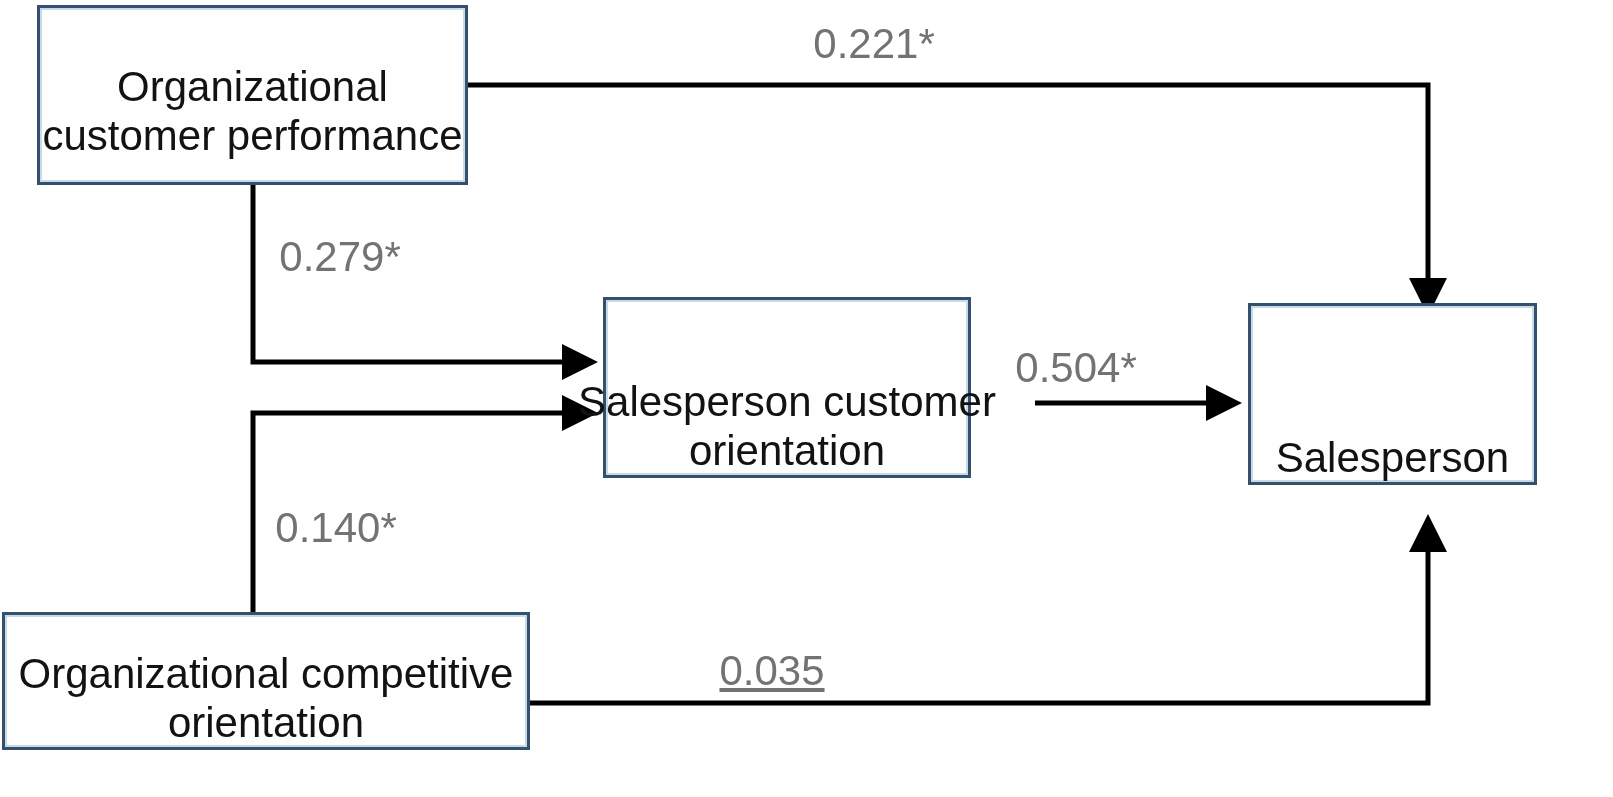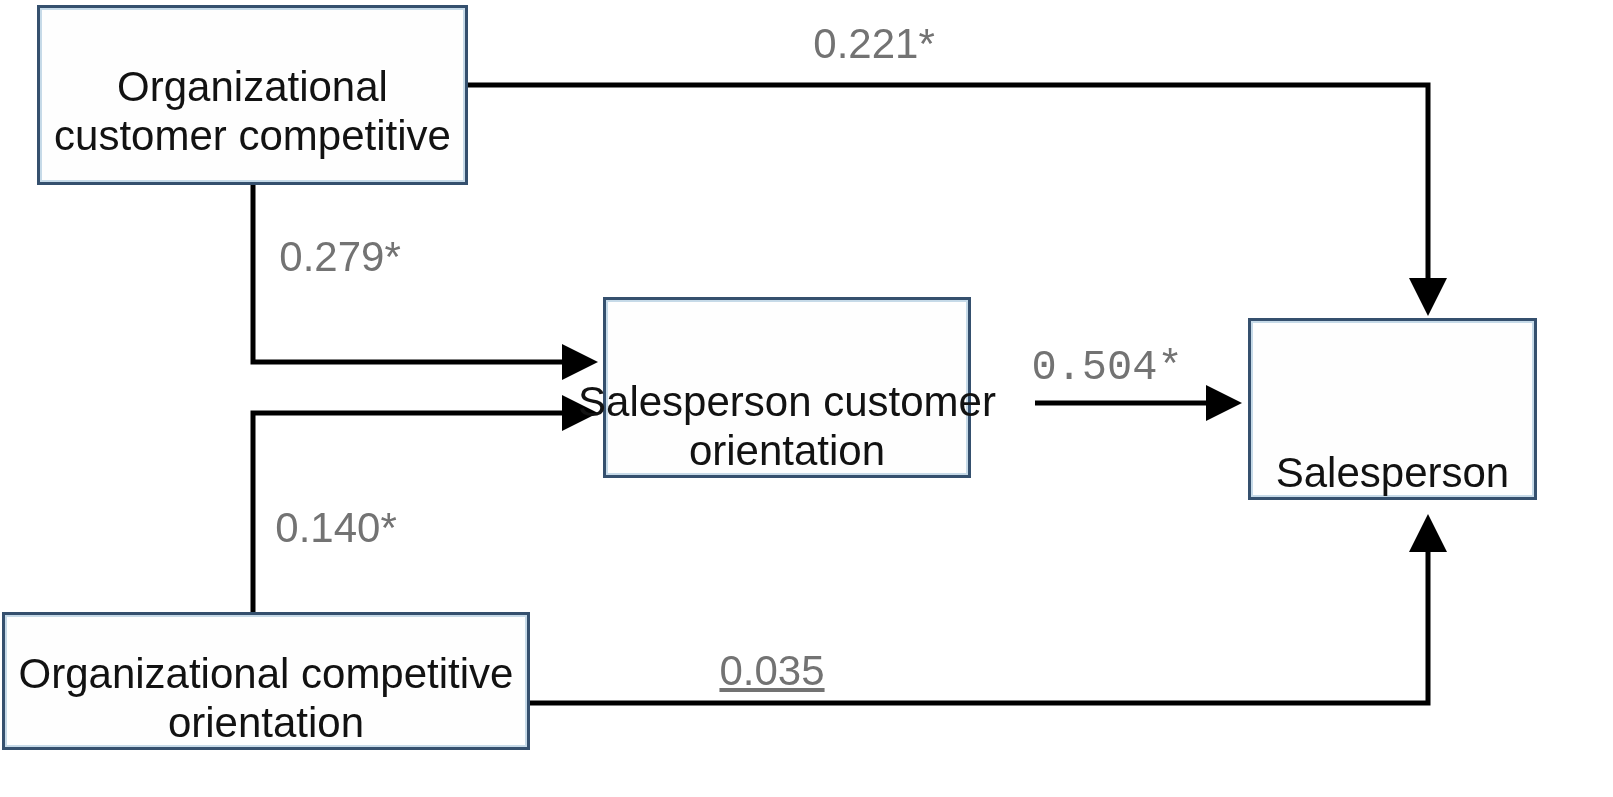--- a/index.html
+++ b/index.html
@@ -29,21 +29,21 @@
     text-align: center;
     font-size: 42px;
     line-height: 1.17;
     color: #121212;
   }
   .node .line { display: block; white-space: nowrap; }
 
   #node-org-customer      { left: 37px;   top: 5px;   width: 431px; height: 180px; padding-bottom: 22px; }
   #node-org-competitive   { left: 2px;    top: 612px; width: 528px; height: 138px; }
   #node-sp-customer       { left: 603px;  top: 297px; width: 368px; height: 181px; }
-  #node-sp-performance    { left: 1248px; top: 318px; width: 289px; height: 182px; }
+  #node-sp-performance    { left: 1248px; top: 303px; width: 289px; height: 182px; }
 
   .arrow-layer {
     position: absolute;
     left: 0; top: 0;
     width: 1613px;
     height: 797px;
     pointer-events: none;
   }
   .arrow-layer path {
     fill: none;
@@ -55,21 +55,21 @@
   .edge-label {
     position: absolute;
     transform: translate(-50%, -50%);
     font-size: 42px;
     white-space: nowrap;
     color: #737373;
   }
   #label-occ-perf  { left: 874px;  top: 44px;  }
   #label-occ-spc   { left: 340px;  top: 257px; }
   #label-oco-spc   { left: 296px;  top: 528px; margin-left: 40px; }
-  #label-spc-perf  { left: 1107px; top: 368px; font-family: Liberation Mono, monospace; }
+  #label-spc-perf  { left: 1076px; top: 368px; }
   #label-oco-perf  { left: 772px;  top: 671px; text-decoration: underline; }
 </style>
 </head>
 <body>
 
 <div class="canvas">
 
   <svg class="arrow-layer" width="1613" height="797" viewBox="0 0 1613 797" xmlns="http://www.w3.org/2000/svg">
 
     <path d="M468,85 H1428 V280"></path>
@@ -83,21 +83,21 @@
 
     <path d="M1035,403 H1206"></path>
     <polygon points="1242,403 1206,385 1206,421"></polygon>
 
     <path d="M530,703 H1428 V550"></path>
     <polygon points="1428,514 1409,552 1447,552"></polygon>
   </svg>
 
   <div class="node" id="node-org-customer">
     <span class="line">Organizational</span>
-    <span class="line">customer competitive</span>
+    <span class="line">customer performance</span>
   </div>
 
   <div class="node" id="node-org-competitive">
     <span class="line">Organizational competitive</span>
     <span class="line">orientation</span>
   </div>
 
   <div class="node" id="node-sp-customer">
     <span class="line">Salesperson customer</span>
     <span class="line">orientation</span>

